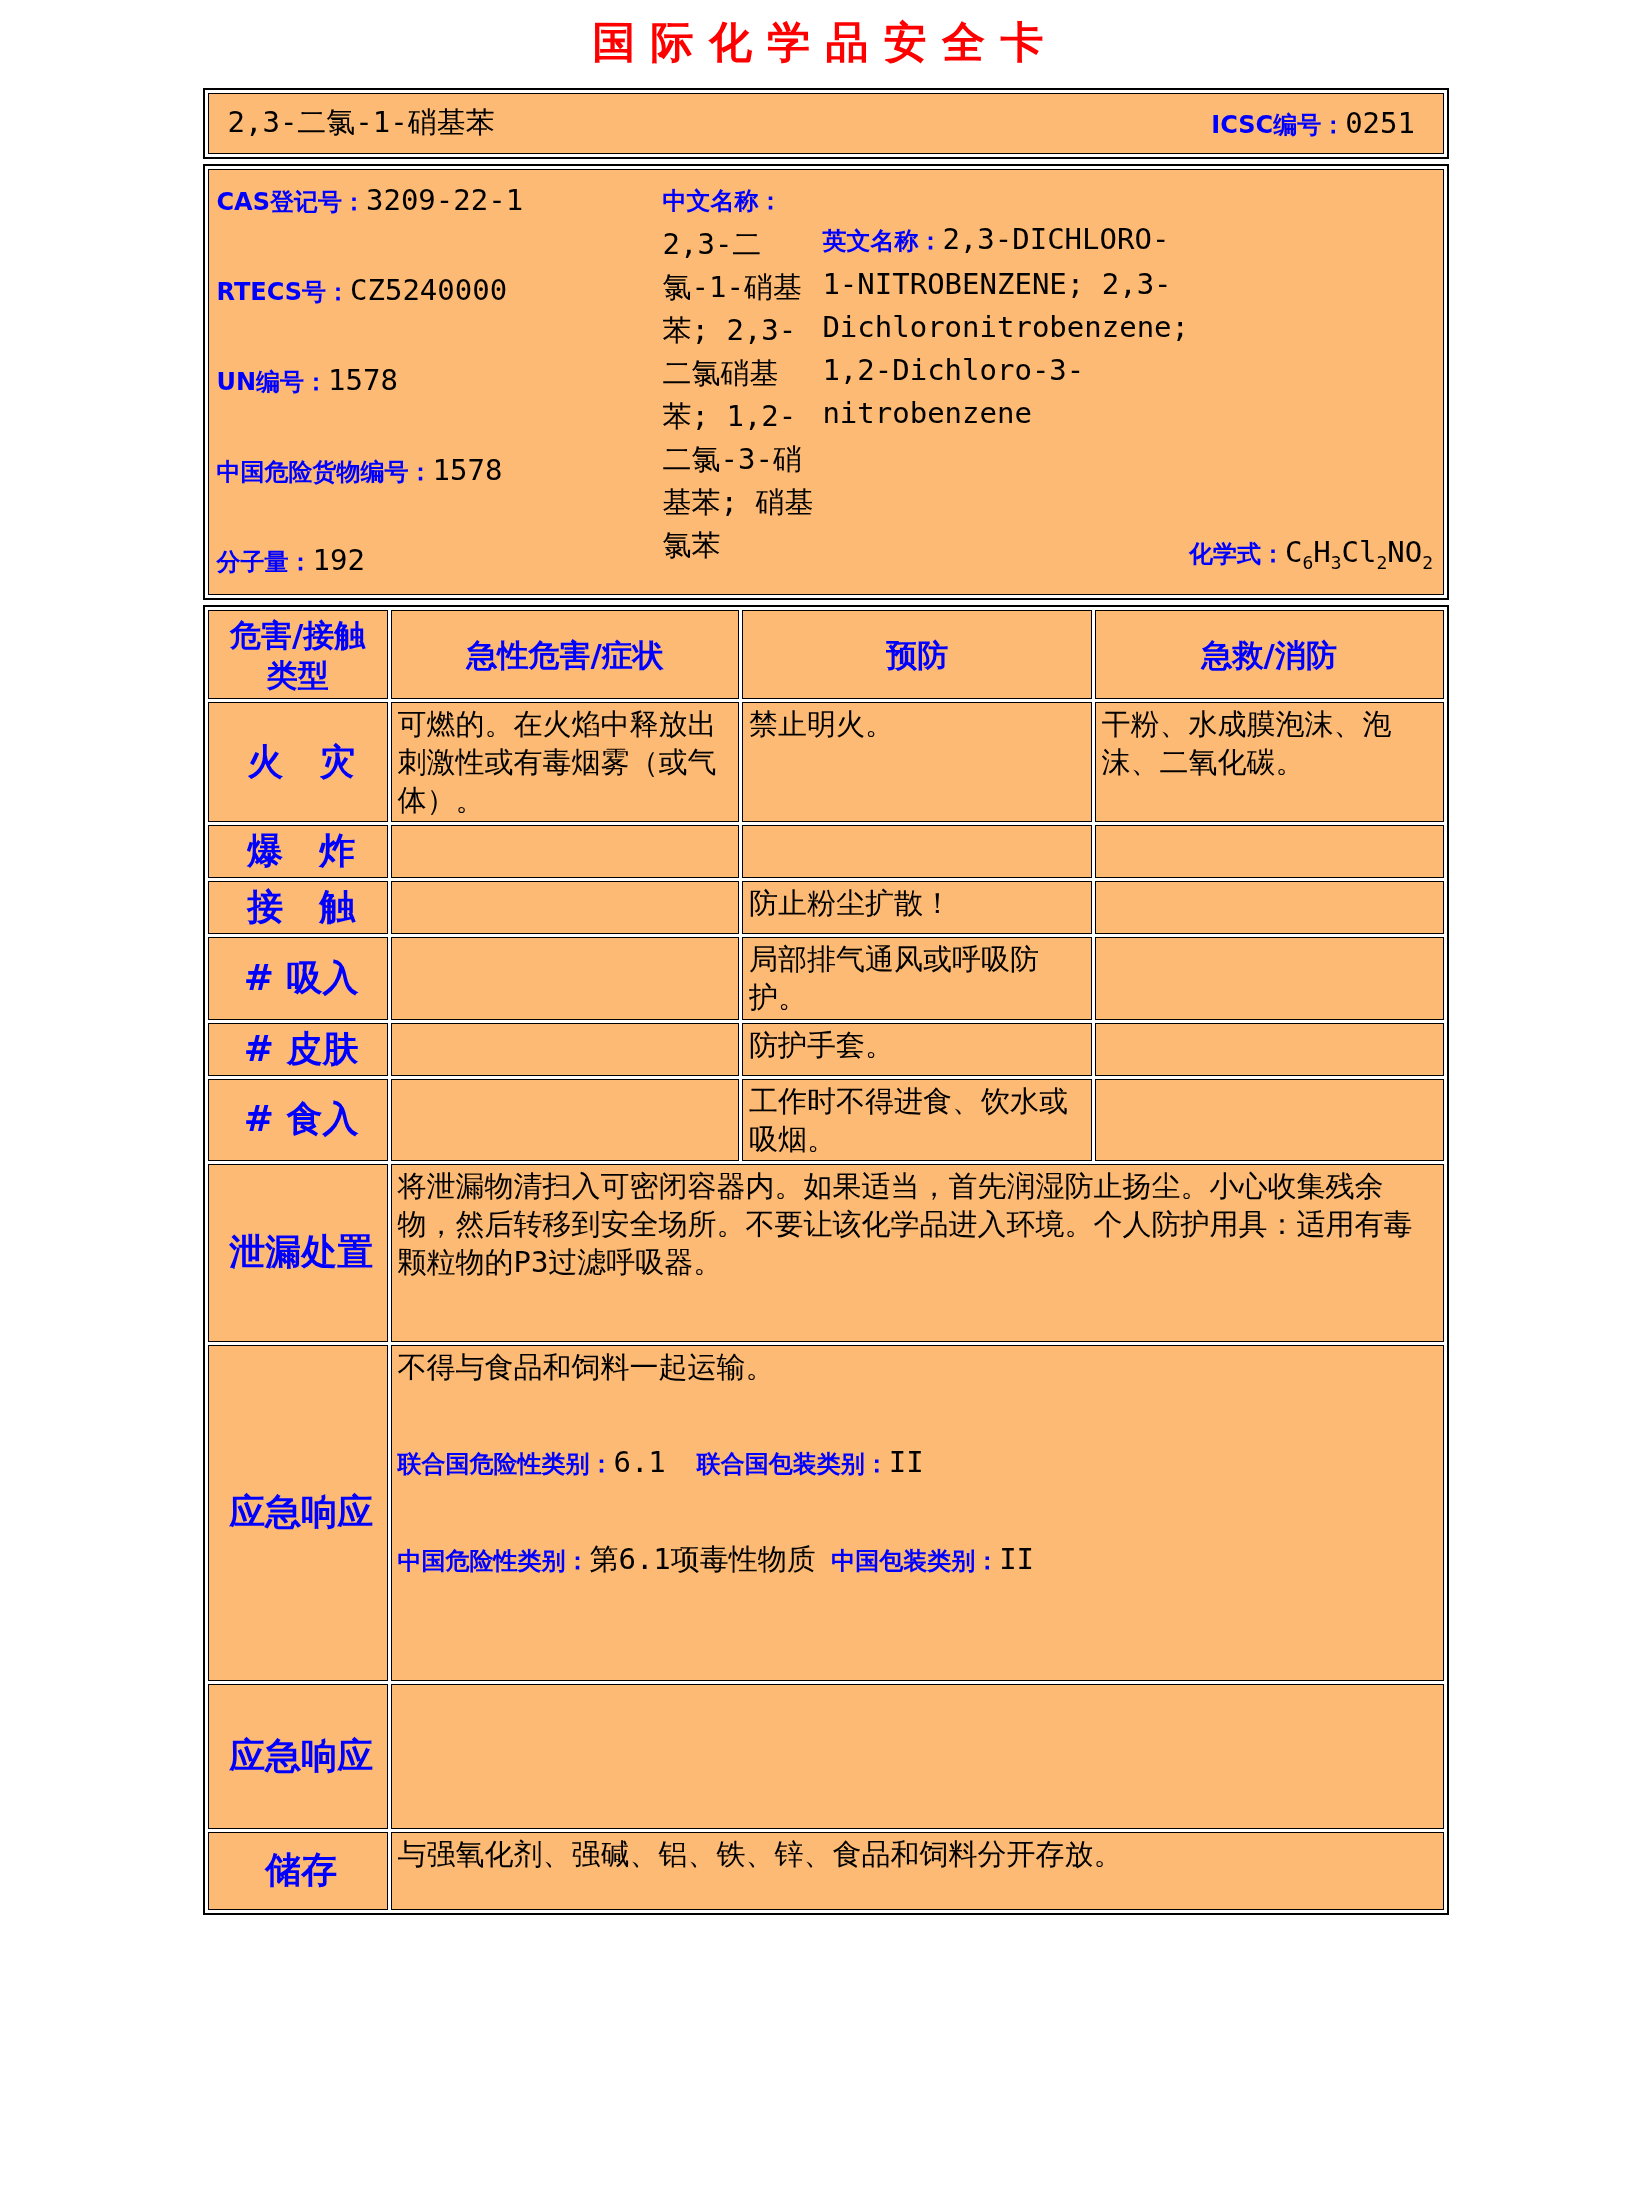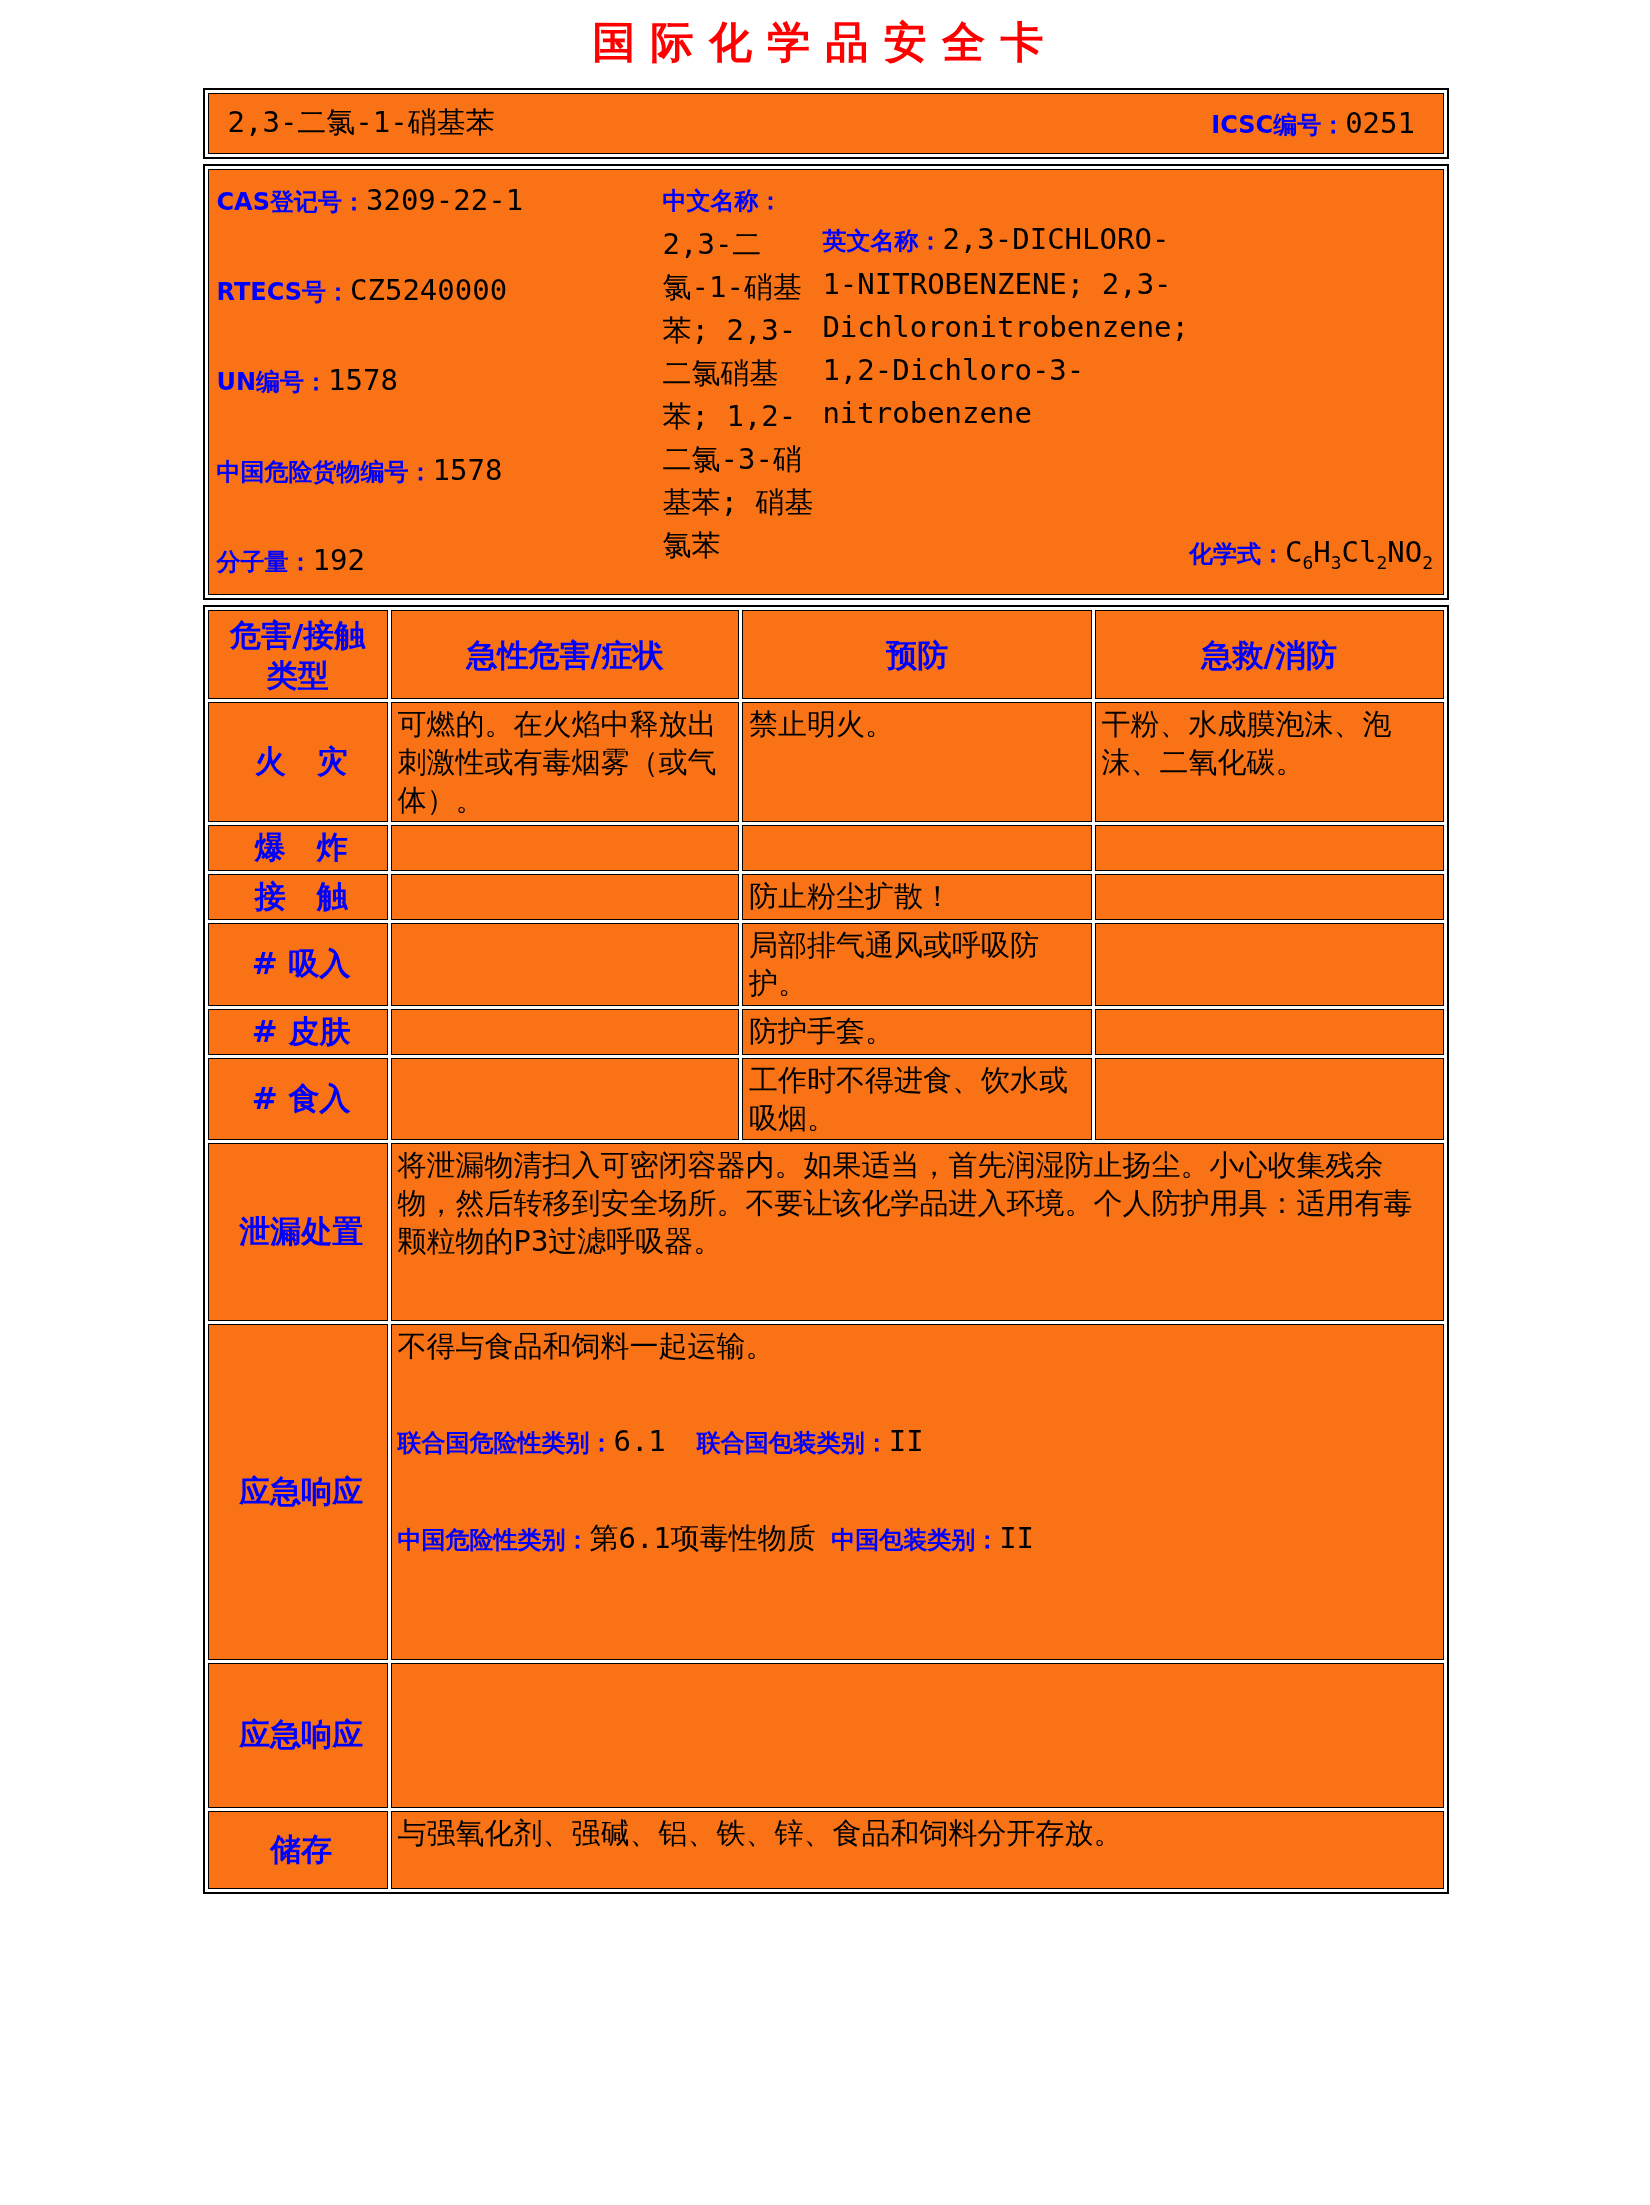--- a/index.html
+++ b/index.html
@@ -34,21 +34,21 @@
     width: 100%;
     table-layout: fixed;
     border-collapse: separate;
     border-spacing: 3.5px;
     border: 2.1px solid #000000;
     margin-bottom: 4.9px;
     background: #ffffff;
   }
   table.box td, table.box th {
     border: 1.4px solid #000000;
-    background: #f97316;
+    background: #fdba74;
     overflow: hidden;
     margin-top: 45px;
   }
   .blue-label {
     font-family: "DejaVu Sans", "Liberation Sans", sans-serif;
     font-weight: bold;
     color: #0000ff;
     font-size: 24px;
   }
   
@@ -96,21 +96,21 @@
     font-size: 31px;
     text-align: center;
     vertical-align: middle;
     line-height: 40px;
   }
   .t-hazard th.pre { white-space: pre-line; }
   .t-hazard td.lbl {
     font-family: "DejaVu Sans", "Liberation Sans", sans-serif;
     font-weight: bold;
     color: #0000ff;
-    font-size: 31px;
+    font-size: 36px;
     text-align: center;
     vertical-align: middle;
     padding-left: 8px;
   }
   .t-hazard td.cell {
     vertical-align: top;
     text-align: left;
     padding: 2.1px 7px 2.1px 5.6px;
     font-size: 29px;
     line-height: 38px;

